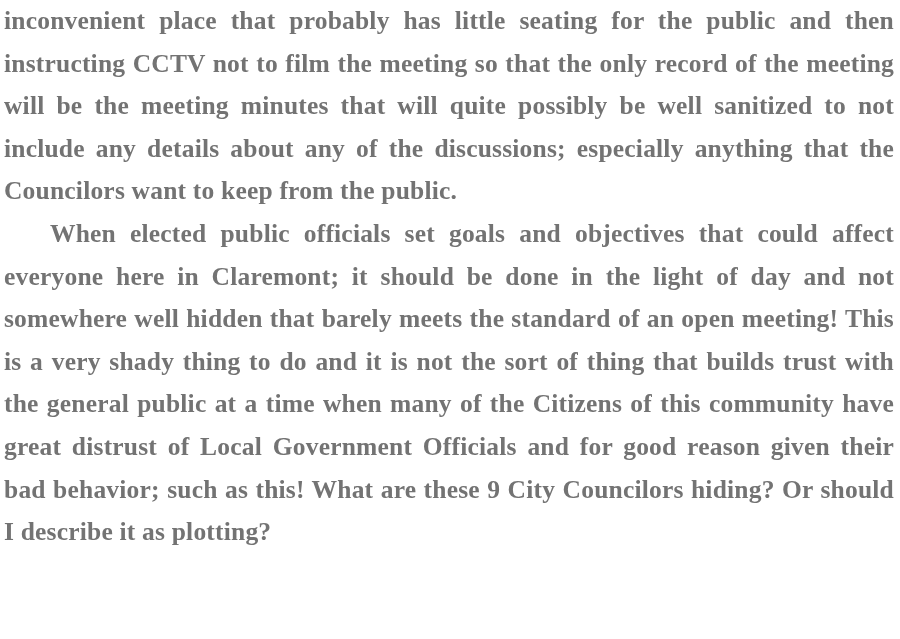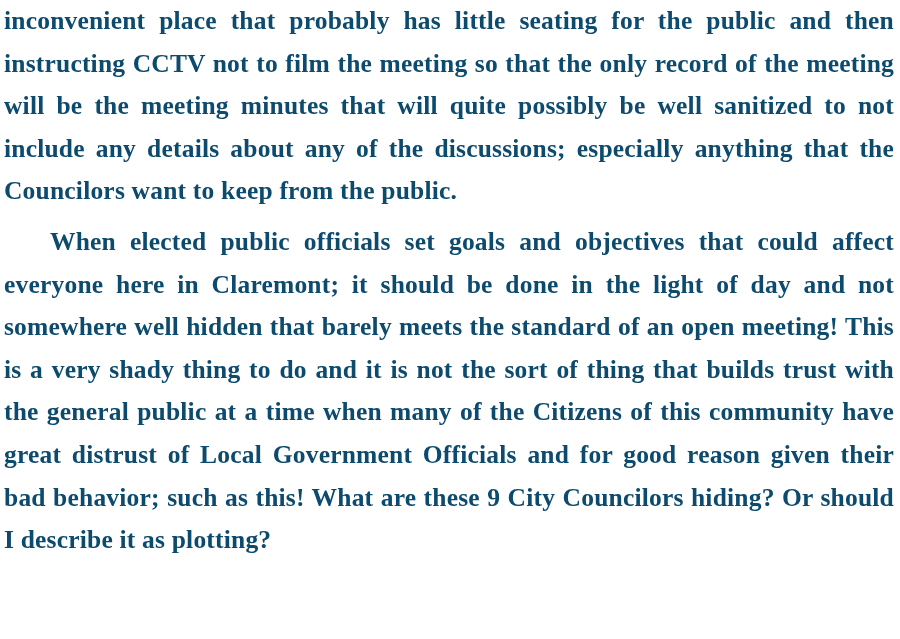--- a/index.html
+++ b/index.html
@@ -19,31 +19,31 @@
     box-sizing: border-box;
     padding: 0px 6px 0px 4px;
     background: #ffffff;
     position: relative;
   }
   .doc-body {
     font-family: "Liberation Serif", "DejaVu Serif", serif;
     font-weight: 700;
     font-size: 25.5px;
     line-height: 42.6px;
-    color: #0c4a6e;
+    color: #737373;
     letter-spacing: 0.2px;
     text-align: justify;
     text-justify: inter-word;
   }
   .para {
     margin: 0;
     padding: 0;
   }
   .para + .para {
-    margin-top: 8px;
+    margin-top: 0;
   }
   .para-indent {
     text-indent: 46px;
   }
   
   .clip-bottom {
     overflow: hidden;
   }
 </style>
 </head>

